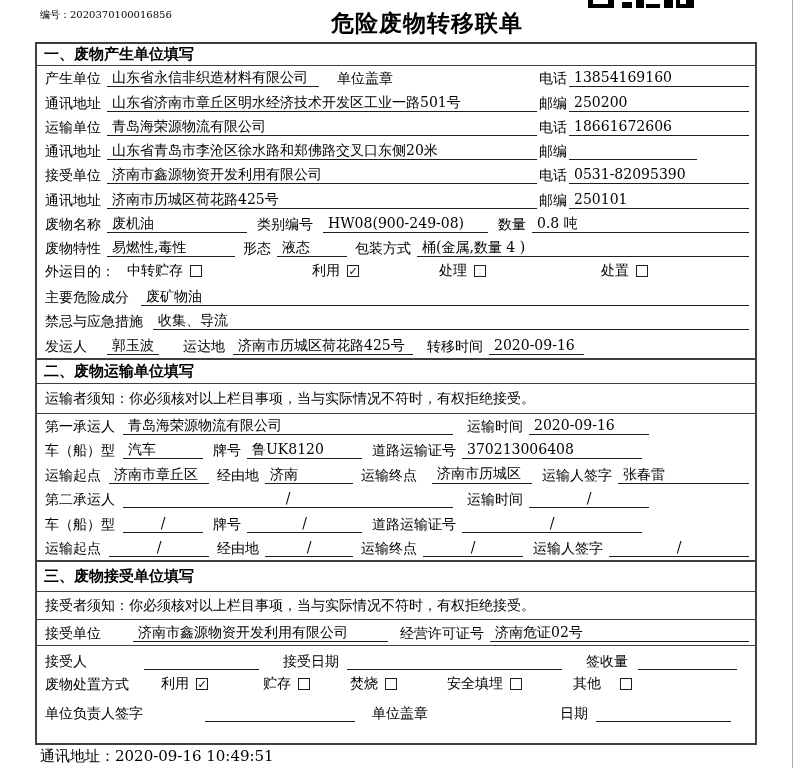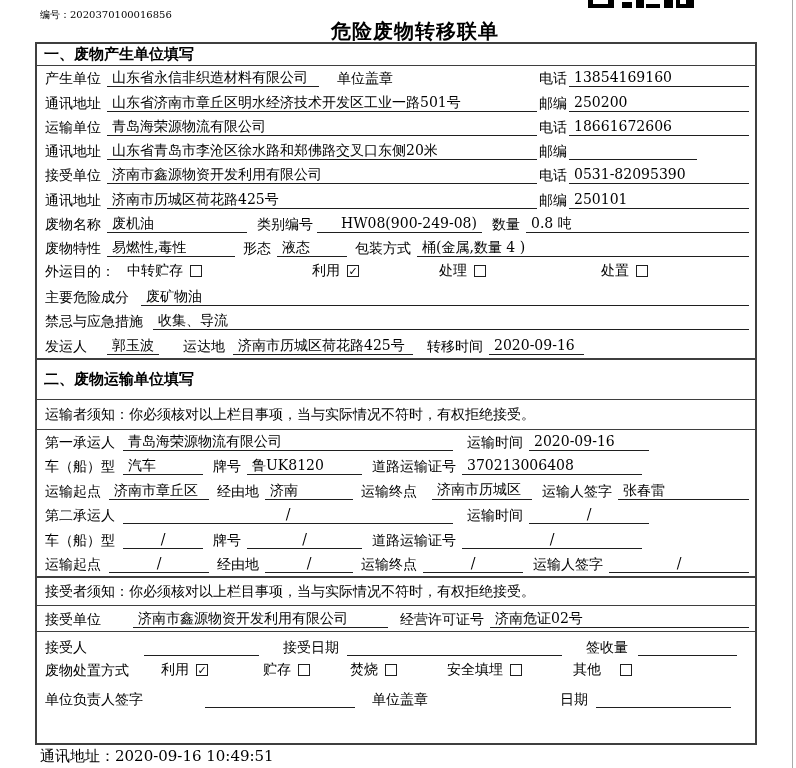--- a/index.html
+++ b/index.html
@@ -4,36 +4,36 @@
 <style>
   html,body{margin:0;padding:0;}
   body{
     width:796px;height:768px;position:relative;overflow:hidden;
     background:#ffffff;color:#000;
     font-family:"DejaVu Serif","Liberation Serif",serif;
   }
   .page-edge{position:absolute;top:0;bottom:0;right:3px;width:1px;background:#aaa;}
   .hdr-number{position:absolute;left:40px;top:8px;font-size:10px;white-space:nowrap;}
   .doc-title{
-    position:absolute;left:331px;top:18px;font-size:20px;font-weight:bold;
+    position:absolute;left:331px;top:8px;font-size:23px;font-weight:bold;
     font-family:Liberation Mono, monospace;letter-spacing:1px;white-space:nowrap;
   }
   .qr{position:absolute;left:588px;top:0;}
   .manifest{
     position:absolute;left:35px;top:42px;width:722px;height:703px;
     border:2px solid #3f3f3f;box-sizing:border-box;background:#fff;overflow:hidden;
   }
   .section{box-sizing:border-box;}
   .s2,.s3{border-top:2px solid #3f3f3f;}
   .sec-header{
     font-family:"DejaVu Sans","Liberation Sans",sans-serif;font-weight:bold;font-size:15px;
     display:flex;align-items:center;padding:0 7px;border-bottom:1.5px solid #3f3f3f;box-sizing:border-box;
   }
   .s1 .sec-header{height:22px;}
-  .s2 .sec-header{height:40px;}
+  .s2 .sec-header{height:24px;}
   .s3 .sec-header{height:30px;}
   .t-row{
     display:flex;align-items:flex-end;padding:0 6px 3px 6px;box-sizing:border-box;
     font-size:14px;white-space:nowrap;
   }
   .s1 .t-row{height:24.3px;}
   .s2 .t-row{height:24.4px;}
   .s3 .t-row{height:26.3px;}
   .t-row.note-row{align-items:center;padding-top:2px;}
   .s2 .t-row.note-row{height:30px;}
@@ -112,21 +112,21 @@
       <div class="t-row">
         <span class="lbl">通讯地址</span>
         <span class="fld" style="width: 430px; margin-left: 4px;">济南市历城区荷花路425号</span>
         <span class="lbl" style="margin-left: auto;">邮编</span>
         <span class="fld" style="width: 180px;">250101</span>
       </div>
       <div class="t-row">
         <span class="lbl">废物名称</span>
         <span class="fld" style="width: 140px; margin-left: 4px;">废机油</span>
         <span class="lbl" style="margin-left: 8px;">类别编号</span>
-        <span class="fld" style="width: 165px; margin-left: 2px; text-align: right;">HW08(900-249-08)</span>
+        <span class="fld" style="width: 165px; margin-left: 8px;">HW08(900-249-08)</span>
         <span class="lbl" style="margin-left: 8px;">数量</span>
         <span class="fld grow" style="margin-left: 4px;">0.8 吨</span>
       </div>
       <div class="t-row">
         <span class="lbl">废物特性</span>
         <span class="fld" style="width: 128px; margin-left: 4px;">易燃性,毒性</span>
         <span class="lbl" style="margin-left: 6px;">形态</span>
         <span class="fld" style="width: 70px; margin-left: 4px;">液态</span>
         <span class="lbl" style="margin-left: 6px;">包装方式</span>
         <span class="fld grow" style="margin-left: 4px;">桶(金属,数量 4 )</span>
@@ -215,20 +215,21 @@
         <span class="fld ctr" style="width: 100px; margin-left: 6px;">/</span>
         <span class="lbl" style="margin-left: 6px;">经由地</span>
         <span class="fld ctr" style="width: 88px; margin-left: 4px;">/</span>
         <span class="lbl" style="margin-left: 6px;">运输终点</span>
         <span class="fld ctr" style="width: 100px; margin-left: 4px;">/</span>
         <span class="lbl" style="margin-left: 8px;">运输人签字</span>
         <span class="fld grow ctr" style="margin-left: 4px;">/</span>
       </div>
     </div>
     <div class="section s3">
+      <div class="sec-header">三、废物接受单位填写</div>
       <div class="t-row note-row rule">
         <span class="lbl">接受者须知：你必须核对以上栏目事项，当与实际情况不符时，有权拒绝接受。</span>
       </div>
       <div class="t-row rule">
         <span class="lbl">接受单位</span>
         <span class="fld" style="width: 255px; margin-left: 30px;">济南市鑫源物资开发利用有限公司</span>
         <span class="lbl" style="margin-left: 10px;">经营许可证号</span>
         <span class="fld grow" style="margin-left: 4px;">济南危证02号</span>
       </div>
       <div class="t-row">

